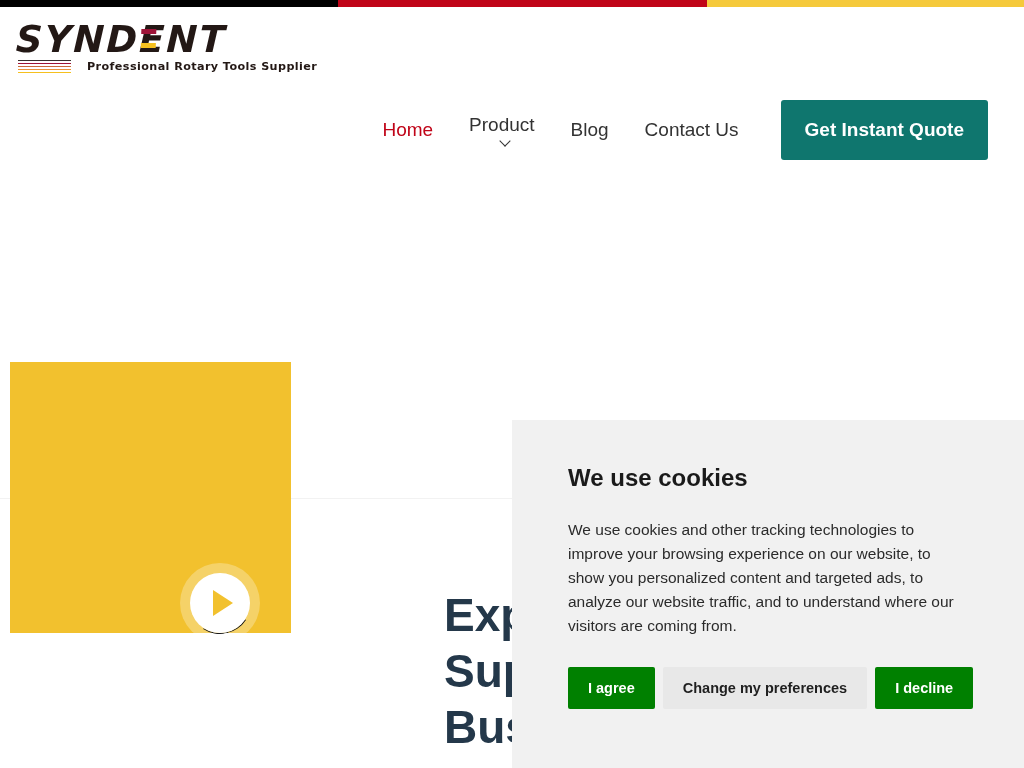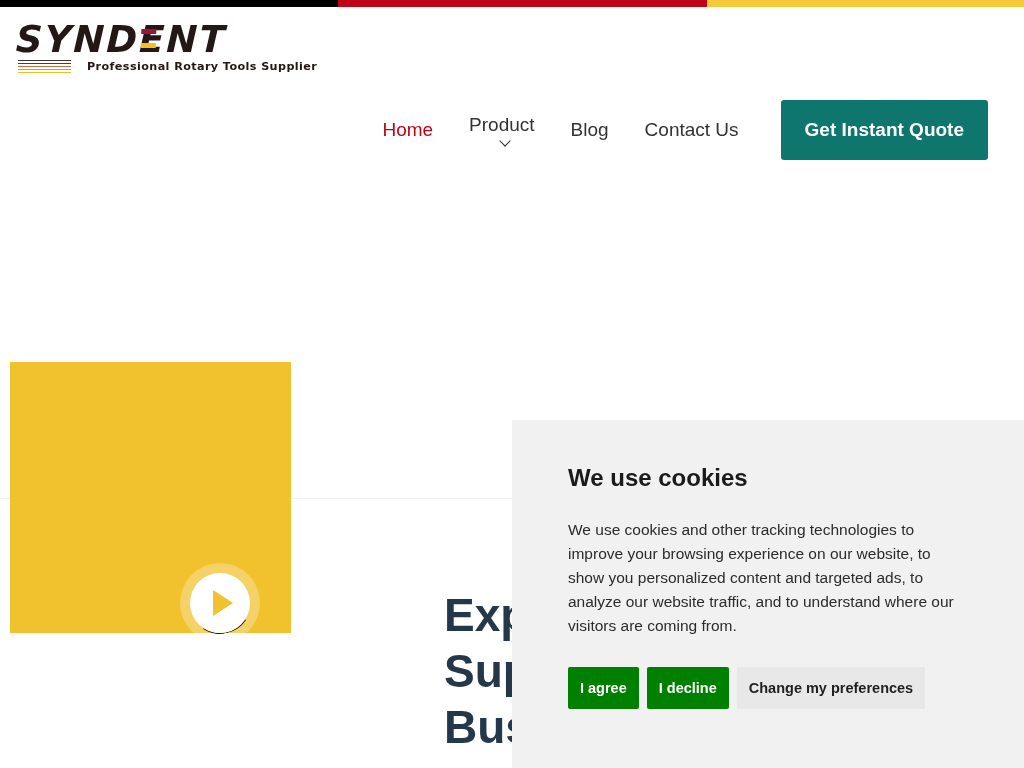--- a/index.html
+++ b/index.html
@@ -111,21 +111,21 @@
   .cookie {
     position:absolute; left:512px; top:420px; width:512px; height:348px;
     background:#F1F1F1; padding:44px 48px 0 56px;
   }
   .cookie-title { font-size:24px; font-weight:bold; color:#1a1a1a; margin-bottom:26px; }
   .cookie-body { font-size:15.5px; line-height:24px; color:#2b2b2b; width:400px; }
   .cookie-actions { display:flex; align-items:center; gap:8px; margin-top:29px; }
   .ck-btn {
     font-family:"Liberation Sans", sans-serif;
     font-size:14.5px; font-weight:bold; border:none; border-radius:2px;
-    padding:13px 12px; cursor:pointer; white-space:nowrap;
+    padding:13px 20px; cursor:pointer; white-space:nowrap;
   }
   .ck-green { background:#008000; color:#ffffff; }
   .ck-grey  { background:#E8E8E8; color:#1f1f1f; }
 </style>
 </head>
 <body>
 
 <div class="topstrip">
   <div class="seg-black"></div>
   <div class="seg-red"></div>
@@ -189,16 +189,16 @@
     <div>Sup</div>
     <div>Bus</div>
   </div>
 </div>
 
 <div class="cookie">
   <div class="cookie-title">We use cookies</div>
   <div class="cookie-body">We use cookies and other tracking technologies to improve your browsing experience on our website, to show you personalized content and targeted ads, to analyze our website traffic, and to understand where our visitors are coming from.</div>
   <div class="cookie-actions">
     <button class="ck-btn ck-green">I agree</button>
+    <button class="ck-btn ck-grey">Change my preferences</button>
     <button class="ck-btn ck-green">I decline</button>
-    <button class="ck-btn ck-grey">Change my preferences</button>
   </div>
 </div>
 
 </body></html>

